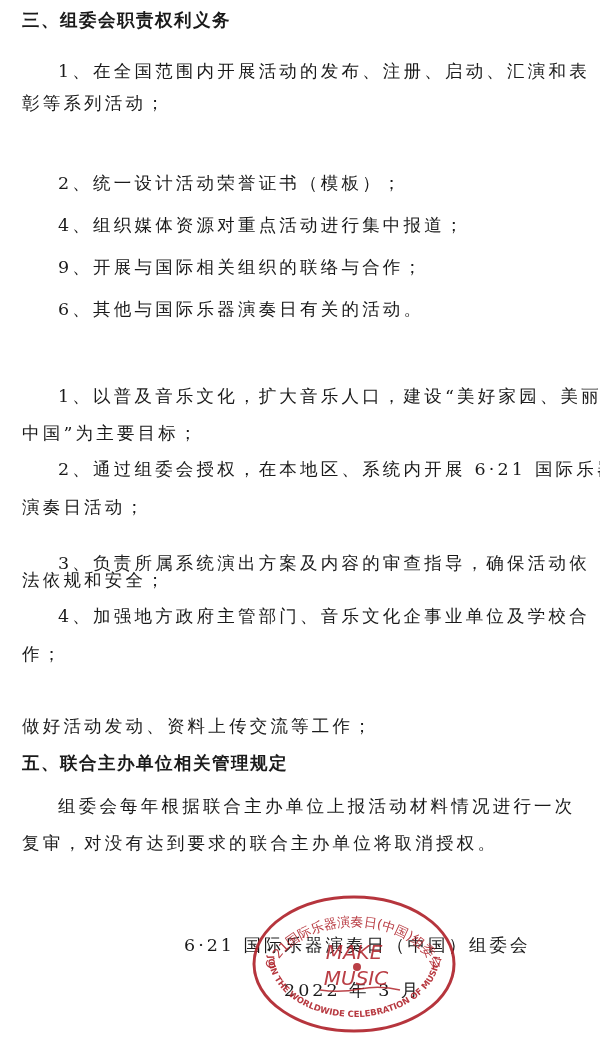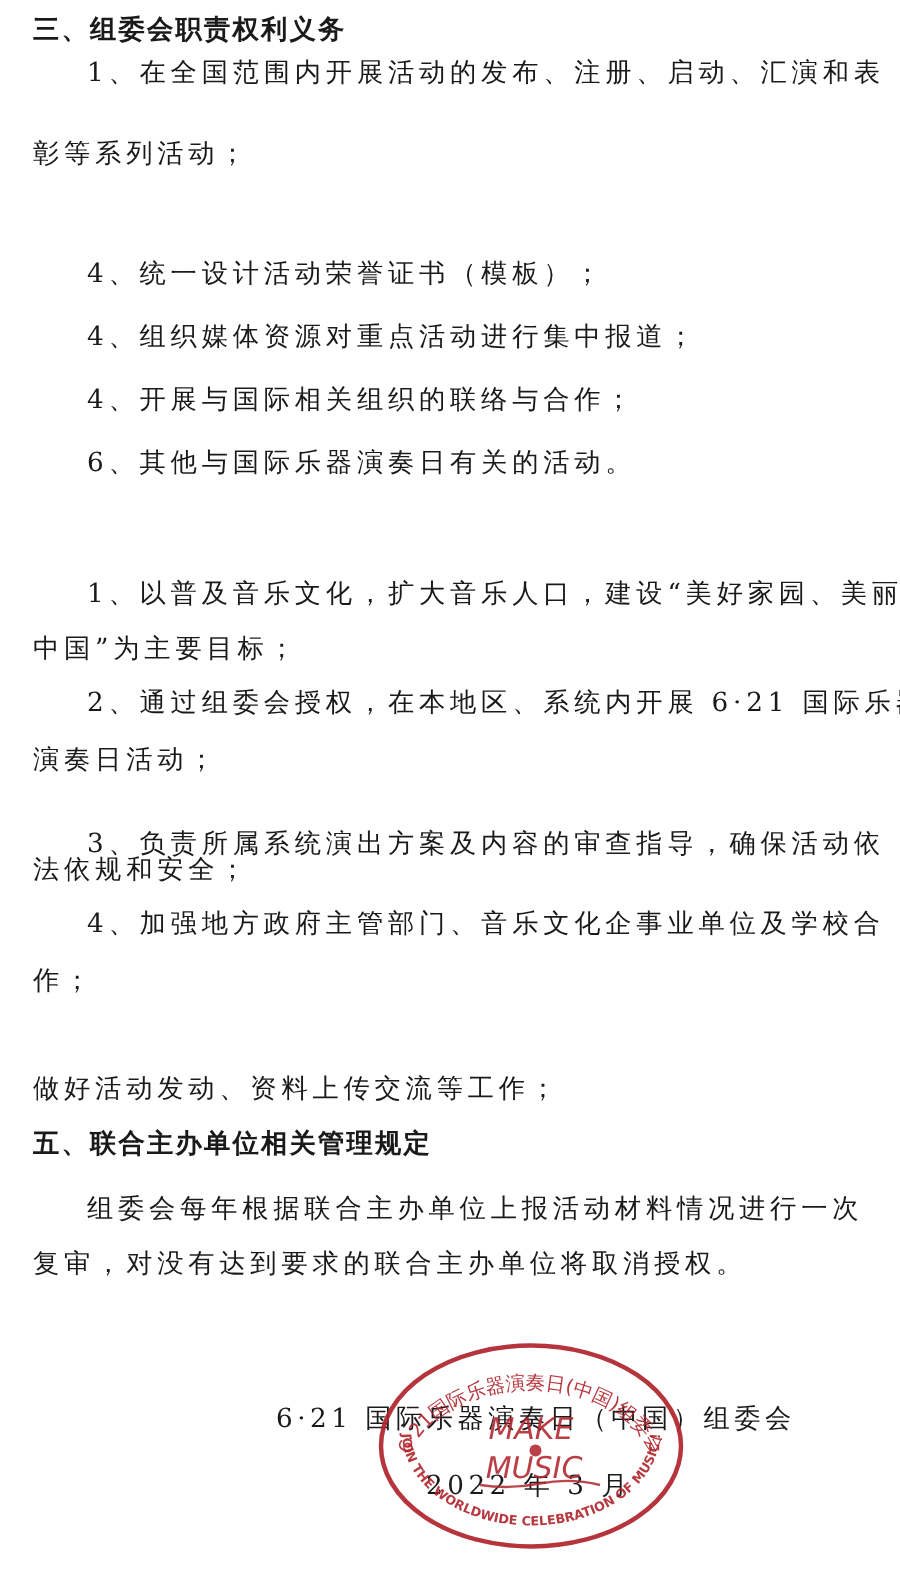--- a/index.html
+++ b/index.html
@@ -11,25 +11,25 @@
   .indent { left:58px; }
   .sig { position:absolute; font-size:17.5px; letter-spacing:3px; white-space:nowrap; }
   .stamp { position:absolute; left:250px; top:893px; width:208px; height:142px; }
 </style>
 </head>
 <body>
 
 <div class="page">
 
   <div class="line heading" style="top:9px;">三、组委会职责权利义务</div>
-  <div class="line indent" style="top:38px;">1、在全国范围内开展活动的发布、注册、启动、汇演和表</div>
+  <div class="line indent" style="top:60px;">1、在全国范围内开展活动的发布、注册、启动、汇演和表</div>
   <div class="line" style="top:92px;">彰等系列活动；</div>
-  <div class="line indent" style="top:172px;">4、统一设计活动荣誉证书（模板）；</div>
+  <div class="line indent" style="top:172px;">2、统一设计活动荣誉证书（模板）；</div>
   <div class="line indent" style="top:214px;">4、组织媒体资源对重点活动进行集中报道；</div>
-  <div class="line indent" style="top:256px;">4、开展与国际相关组织的联络与合作；</div>
+  <div class="line indent" style="top:256px;">9、开展与国际相关组织的联络与合作；</div>
   <div class="line indent" style="top:298px;">6、其他与国际乐器演奏日有关的活动。</div>
 
   <div class="line indent" style="top:385px;">1、以普及音乐文化，扩大音乐人口，建设“美好家园、美丽</div>
   <div class="line" style="top:422px;">中国”为主要目标；</div>
   <div class="line indent" style="top:458px;">2、通过组委会授权，在本地区、系统内开展 6·21 国际乐器</div>
   <div class="line" style="top:496px;">演奏日活动；</div>
   <div class="line indent" style="top:531px;margin-top:21px;">3、负责所属系统演出方案及内容的审查指导，确保活动依</div>
   <div class="line" style="top:569px;">法依规和安全；</div>
   <div class="line indent" style="top:605px;">4、加强地方政府主管部门、音乐文化企事业单位及学校合</div>
   <div class="line" style="top:643px;">作；</div>

